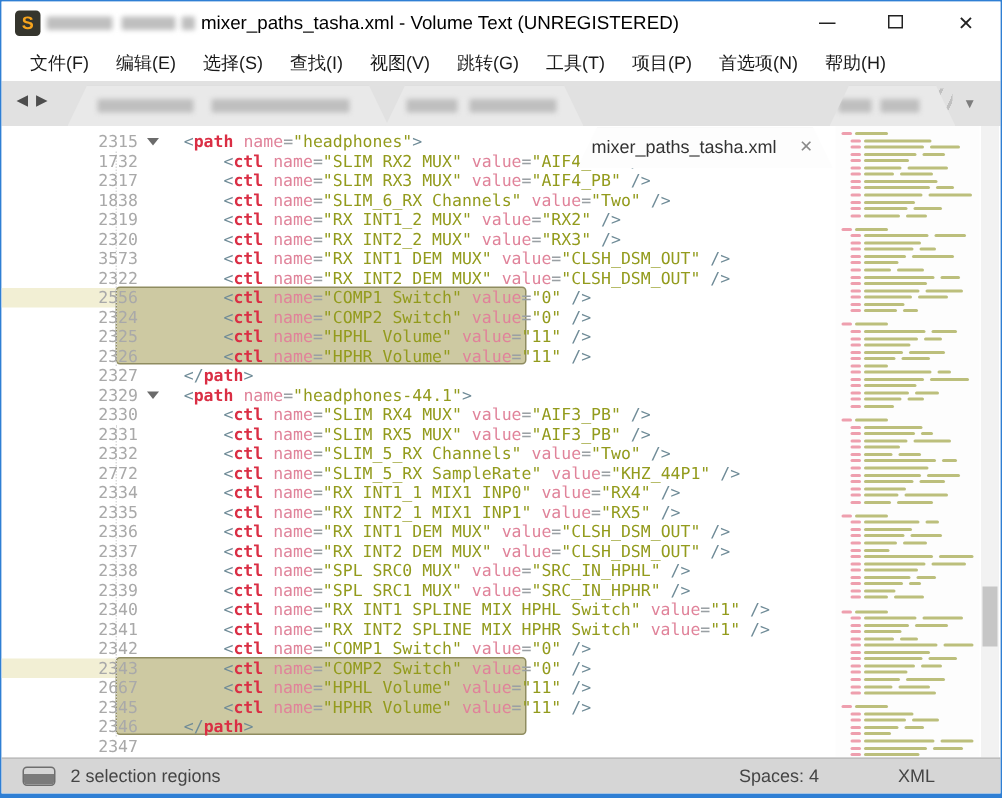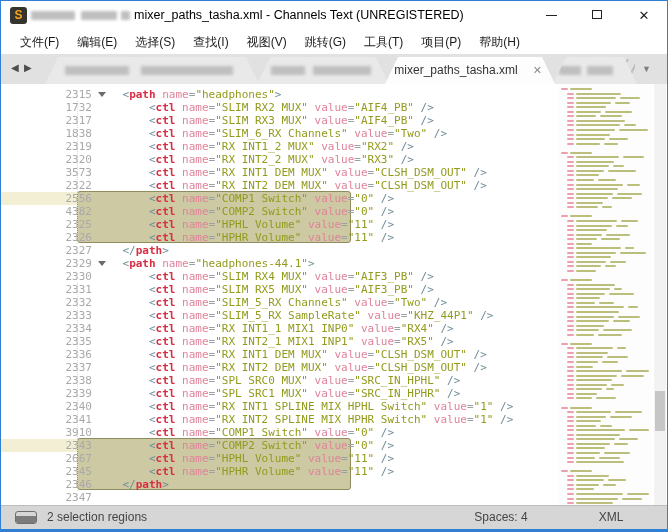--- a/index.html
+++ b/index.html
@@ -31,21 +31,21 @@
   .tabbar{position:relative;height:30px;background:#e1e1e1;}
   .nav-arrow{position:absolute;top:8px;font-size:10px;color:#4d4d4d;}
   .nav-back{left:10px;}
   .nav-fwd{left:23px;}
   .tab{position:absolute;top:3px;height:27px;
     clip-path:polygon(13px 0%,calc(100% - 13px) 0%,100% 100%,0% 100%);
     background:#e9e9e9;filter:drop-shadow(0 0 1px #b5b5b5);}
   .tab.active{background:#fdfdfd;z-index:3;}
   .tab1{left:44px;width:214px;}
   .tab2{left:256px;width:132px;z-index:2;}
-  .tab3{left:384px;width:170px;}
+  .tab3{left:384px;width:170px;margin-top:28px;}
   .tab4{left:552px;width:84px;z-index:1;}
   .tab .redact{top:9px;}
   .t1-a{left:20px;width:64px;} .t1-b{left:96px;width:92px;}
   .t2-a{left:14px;width:34px;} .t2-b{left:56px;width:58px;}
   .t4-a{left:6px;width:22px;}  .t4-b{left:34px;width:26px;}
   .tab-label{position:absolute;left:0;right:28px;top:0;line-height:27px;text-align:center;
     font-size:12px;color:#333;white-space:nowrap;}
   .tab-close{position:absolute;right:13px;top:0;line-height:27px;font-size:11px;color:#8a8a8a;}
   .tab-overflow{position:absolute;left:606px;top:5px;width:28px;height:23px;
     background:repeating-linear-gradient(115deg,#c0c0c0 0 2px,rgba(0,0,0,0) 2px 9px);}
@@ -76,34 +76,34 @@
   .mm-bar{position:absolute;height:2px;border-radius:1px;}
   .vscroll{position:absolute;left:653px;top:0;width:12px;height:421px;background:#f2f2f2;}
   .vthumb{position:absolute;left:1px;width:10px;top:307px;height:40px;background:#c6c6c6;}
   
   .statusbar{position:relative;height:24px;background:#d6d6d6;border-top:1px solid #bdbdbd;
     font-size:12px;color:#454545;}
   .sb-icon{position:absolute;left:14px;top:5px;width:22px;height:13px;border:1px solid #6e6e6e;
     border-radius:3px;overflow:hidden;background:#d6d6d6;}
   .sb-icon::after{content:"";position:absolute;left:0;right:0;bottom:0;height:7px;background:#7b7b7b;}
   .sb-sel{position:absolute;left:46px;top:4px;}
-  .sb-spaces{position:absolute;left:455px;width:90px;top:4px;text-align:center;}
+  .sb-spaces{position:absolute;left:455px;width:90px;top:4px;text-align:right;}
   .sb-syntax{position:absolute;left:575px;width:70px;top:4px;text-align:center;}
 </style>
 </head>
 <body>
 
 <div class="window">
 
   <div class="titlebar">
     <div class="app-icon">S</div>
     <div class="redact tb-r1"></div>
     <div class="redact tb-r2"></div>
     <div class="redact tb-r3"></div>
-    <span class="title-text">mixer_paths_tasha.xml - Channels Text (UNREGISTERED)</span>
+    <span class="title-text">mixer_paths_tasha.xml - Volume Text (UNREGISTERED)</span>
     <div class="win-btns">
       <div class="win-btn">
           <span class="glyph-min"></span>
         </div>
       <div class="win-btn">
           <span class="glyph-max"></span>
         </div>
       <div class="win-btn">
           <span class="glyph-close">✕</span>
         </div>
@@ -112,20 +112,21 @@
 
   <div class="menubar">
     <span class="menu-item">文件(F)</span>
     <span class="menu-item">编辑(E)</span>
     <span class="menu-item">选择(S)</span>
     <span class="menu-item">查找(I)</span>
     <span class="menu-item">视图(V)</span>
     <span class="menu-item">跳转(G)</span>
     <span class="menu-item">工具(T)</span>
     <span class="menu-item">项目(P)</span>
+    <span class="menu-item">首选项(N)</span>
     <span class="menu-item">帮助(H)</span>
   </div>
 
   <div class="tabbar">
     <span class="nav-arrow nav-back">◀</span>
     <span class="nav-arrow nav-fwd">▶</span>
 
     <div class="tab tab1">
       <div class="redact t1-a"></div>
       <div class="redact t1-b"></div>
@@ -188,21 +189,21 @@
         </div>
         <div class="row">
           <span class="lnum">2322</span>
           <pre class="code"><span class="tk-pl">        </span><span class="tk-p">&lt;</span><span class="tk-t">ctl</span><span class="tk-pl"> </span><span class="tk-a">name</span><span class="tk-e">=</span><span class="tk-s">"RX INT2 DEM MUX"</span><span class="tk-pl"> </span><span class="tk-a">value</span><span class="tk-e">=</span><span class="tk-s">"CLSH_DSM_OUT"</span><span class="tk-pl"> </span><span class="tk-p">/&gt;</span></pre>
         </div>
         <div class="row">
           <span class="lnum">2556</span>
           <pre class="code"><span class="tk-pl">        </span><span class="tk-p">&lt;</span><span class="tk-t">ctl</span><span class="tk-pl"> </span><span class="tk-a">name</span><span class="tk-e">=</span><span class="tk-s">"COMP1 Switch"</span><span class="tk-pl"> </span><span class="tk-a">value</span><span class="tk-e">=</span><span class="tk-s">"0"</span><span class="tk-pl"> </span><span class="tk-p">/&gt;</span></pre>
         </div>
         <div class="row">
-          <span class="lnum">4382</span>
+          <span class="lnum">2324</span>
           <pre class="code"><span class="tk-pl">        </span><span class="tk-p">&lt;</span><span class="tk-t">ctl</span><span class="tk-pl"> </span><span class="tk-a">name</span><span class="tk-e">=</span><span class="tk-s">"COMP2 Switch"</span><span class="tk-pl"> </span><span class="tk-a">value</span><span class="tk-e">=</span><span class="tk-s">"0"</span><span class="tk-pl"> </span><span class="tk-p">/&gt;</span></pre>
         </div>
         <div class="row">
           <span class="lnum">2325</span>
           <pre class="code"><span class="tk-pl">        </span><span class="tk-p">&lt;</span><span class="tk-t">ctl</span><span class="tk-pl"> </span><span class="tk-a">name</span><span class="tk-e">=</span><span class="tk-s">"HPHL Volume"</span><span class="tk-pl"> </span><span class="tk-a">value</span><span class="tk-e">=</span><span class="tk-s">"11"</span><span class="tk-pl"> </span><span class="tk-p">/&gt;</span></pre>
         </div>
         <div class="row">
           <span class="lnum">2326</span>
           <pre class="code"><span class="tk-pl">        </span><span class="tk-p">&lt;</span><span class="tk-t">ctl</span><span class="tk-pl"> </span><span class="tk-a">name</span><span class="tk-e">=</span><span class="tk-s">"HPHR Volume"</span><span class="tk-pl"> </span><span class="tk-a">value</span><span class="tk-e">=</span><span class="tk-s">"11"</span><span class="tk-pl"> </span><span class="tk-p">/&gt;</span></pre>
         </div>
@@ -221,21 +222,21 @@
         </div>
         <div class="row">
           <span class="lnum">2331</span>
           <pre class="code"><span class="tk-pl">        </span><span class="tk-p">&lt;</span><span class="tk-t">ctl</span><span class="tk-pl"> </span><span class="tk-a">name</span><span class="tk-e">=</span><span class="tk-s">"SLIM RX5 MUX"</span><span class="tk-pl"> </span><span class="tk-a">value</span><span class="tk-e">=</span><span class="tk-s">"AIF3_PB"</span><span class="tk-pl"> </span><span class="tk-p">/&gt;</span></pre>
         </div>
         <div class="row">
           <span class="lnum">2332</span>
           <pre class="code"><span class="tk-pl">        </span><span class="tk-p">&lt;</span><span class="tk-t">ctl</span><span class="tk-pl"> </span><span class="tk-a">name</span><span class="tk-e">=</span><span class="tk-s">"SLIM_5_RX Channels"</span><span class="tk-pl"> </span><span class="tk-a">value</span><span class="tk-e">=</span><span class="tk-s">"Two"</span><span class="tk-pl"> </span><span class="tk-p">/&gt;</span></pre>
         </div>
         <div class="row">
-          <span class="lnum">2333</span>
+          <span class="lnum">2772</span>
           <pre class="code"><span class="tk-pl">        </span><span class="tk-p">&lt;</span><span class="tk-t">ctl</span><span class="tk-pl"> </span><span class="tk-a">name</span><span class="tk-e">=</span><span class="tk-s">"SLIM_5_RX SampleRate"</span><span class="tk-pl"> </span><span class="tk-a">value</span><span class="tk-e">=</span><span class="tk-s">"KHZ_44P1"</span><span class="tk-pl"> </span><span class="tk-p">/&gt;</span></pre>
         </div>
         <div class="row">
           <span class="lnum">2334</span>
           <pre class="code"><span class="tk-pl">        </span><span class="tk-p">&lt;</span><span class="tk-t">ctl</span><span class="tk-pl"> </span><span class="tk-a">name</span><span class="tk-e">=</span><span class="tk-s">"RX INT1_1 MIX1 INP0"</span><span class="tk-pl"> </span><span class="tk-a">value</span><span class="tk-e">=</span><span class="tk-s">"RX4"</span><span class="tk-pl"> </span><span class="tk-p">/&gt;</span></pre>
         </div>
         <div class="row">
           <span class="lnum">2335</span>
           <pre class="code"><span class="tk-pl">        </span><span class="tk-p">&lt;</span><span class="tk-t">ctl</span><span class="tk-pl"> </span><span class="tk-a">name</span><span class="tk-e">=</span><span class="tk-s">"RX INT2_1 MIX1 INP1"</span><span class="tk-pl"> </span><span class="tk-a">value</span><span class="tk-e">=</span><span class="tk-s">"RX5"</span><span class="tk-pl"> </span><span class="tk-p">/&gt;</span></pre>
         </div>
@@ -257,21 +258,21 @@
         </div>
         <div class="row">
           <span class="lnum">2340</span>
           <pre class="code"><span class="tk-pl">        </span><span class="tk-p">&lt;</span><span class="tk-t">ctl</span><span class="tk-pl"> </span><span class="tk-a">name</span><span class="tk-e">=</span><span class="tk-s">"RX INT1 SPLINE MIX HPHL Switch"</span><span class="tk-pl"> </span><span class="tk-a">value</span><span class="tk-e">=</span><span class="tk-s">"1"</span><span class="tk-pl"> </span><span class="tk-p">/&gt;</span></pre>
         </div>
         <div class="row">
           <span class="lnum">2341</span>
           <pre class="code"><span class="tk-pl">        </span><span class="tk-p">&lt;</span><span class="tk-t">ctl</span><span class="tk-pl"> </span><span class="tk-a">name</span><span class="tk-e">=</span><span class="tk-s">"RX INT2 SPLINE MIX HPHR Switch"</span><span class="tk-pl"> </span><span class="tk-a">value</span><span class="tk-e">=</span><span class="tk-s">"1"</span><span class="tk-pl"> </span><span class="tk-p">/&gt;</span></pre>
         </div>
         <div class="row">
-          <span class="lnum">3910</span>
+          <span class="lnum">2342</span>
           <pre class="code"><span class="tk-pl">        </span><span class="tk-p">&lt;</span><span class="tk-t">ctl</span><span class="tk-pl"> </span><span class="tk-a">name</span><span class="tk-e">=</span><span class="tk-s">"COMP1 Switch"</span><span class="tk-pl"> </span><span class="tk-a">value</span><span class="tk-e">=</span><span class="tk-s">"0"</span><span class="tk-pl"> </span><span class="tk-p">/&gt;</span></pre>
         </div>
         <div class="row">
           <span class="lnum">2343</span>
           <pre class="code"><span class="tk-pl">        </span><span class="tk-p">&lt;</span><span class="tk-t">ctl</span><span class="tk-pl"> </span><span class="tk-a">name</span><span class="tk-e">=</span><span class="tk-s">"COMP2 Switch"</span><span class="tk-pl"> </span><span class="tk-a">value</span><span class="tk-e">=</span><span class="tk-s">"0"</span><span class="tk-pl"> </span><span class="tk-p">/&gt;</span></pre>
         </div>
         <div class="row">
           <span class="lnum">2667</span>
           <pre class="code"><span class="tk-pl">        </span><span class="tk-p">&lt;</span><span class="tk-t">ctl</span><span class="tk-pl"> </span><span class="tk-a">name</span><span class="tk-e">=</span><span class="tk-s">"HPHL Volume"</span><span class="tk-pl"> </span><span class="tk-a">value</span><span class="tk-e">=</span><span class="tk-s">"11"</span><span class="tk-pl"> </span><span class="tk-p">/&gt;</span></pre>
         </div>

